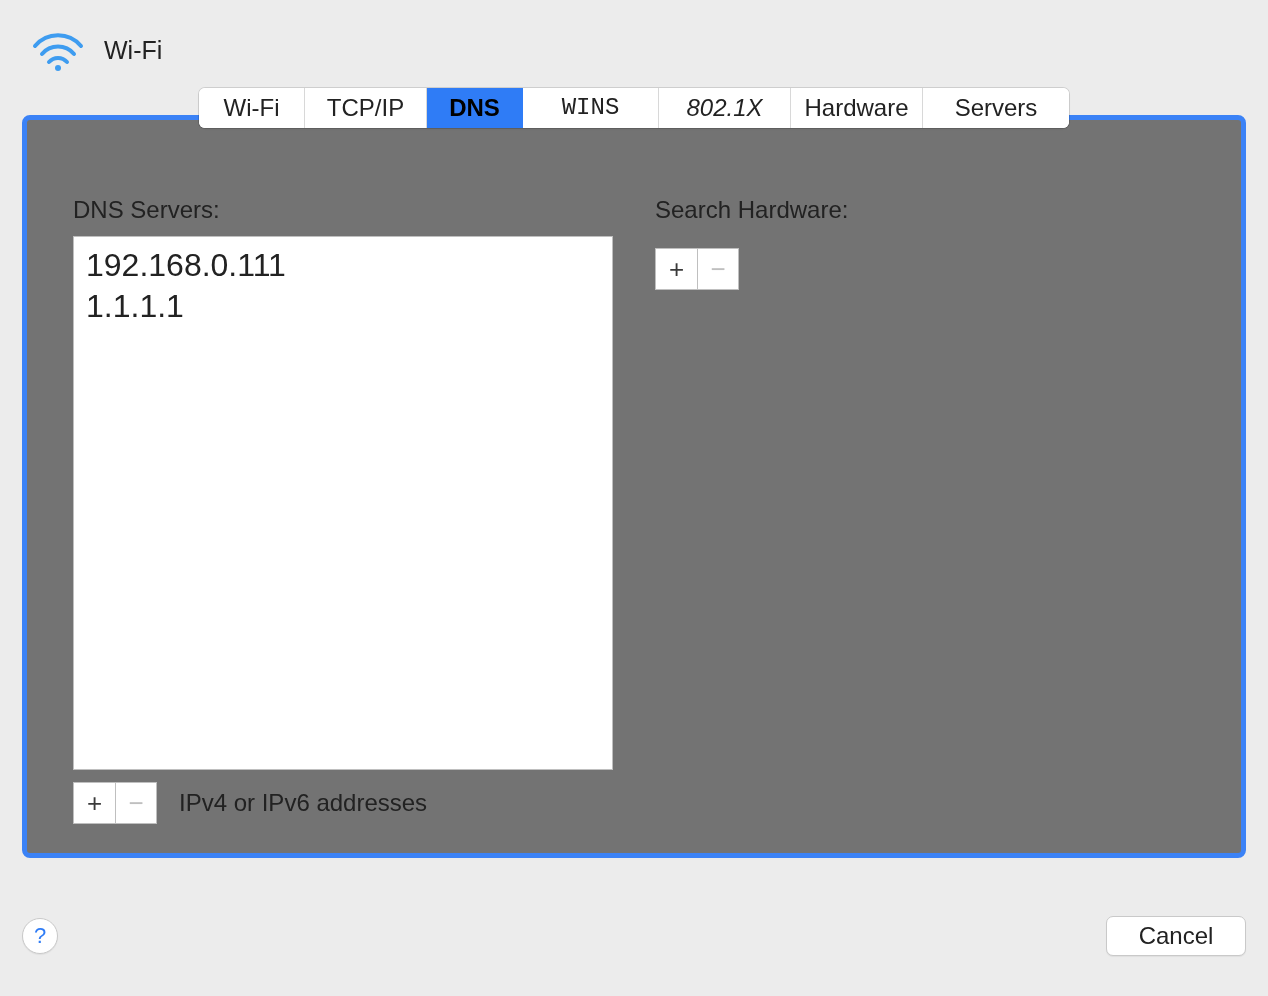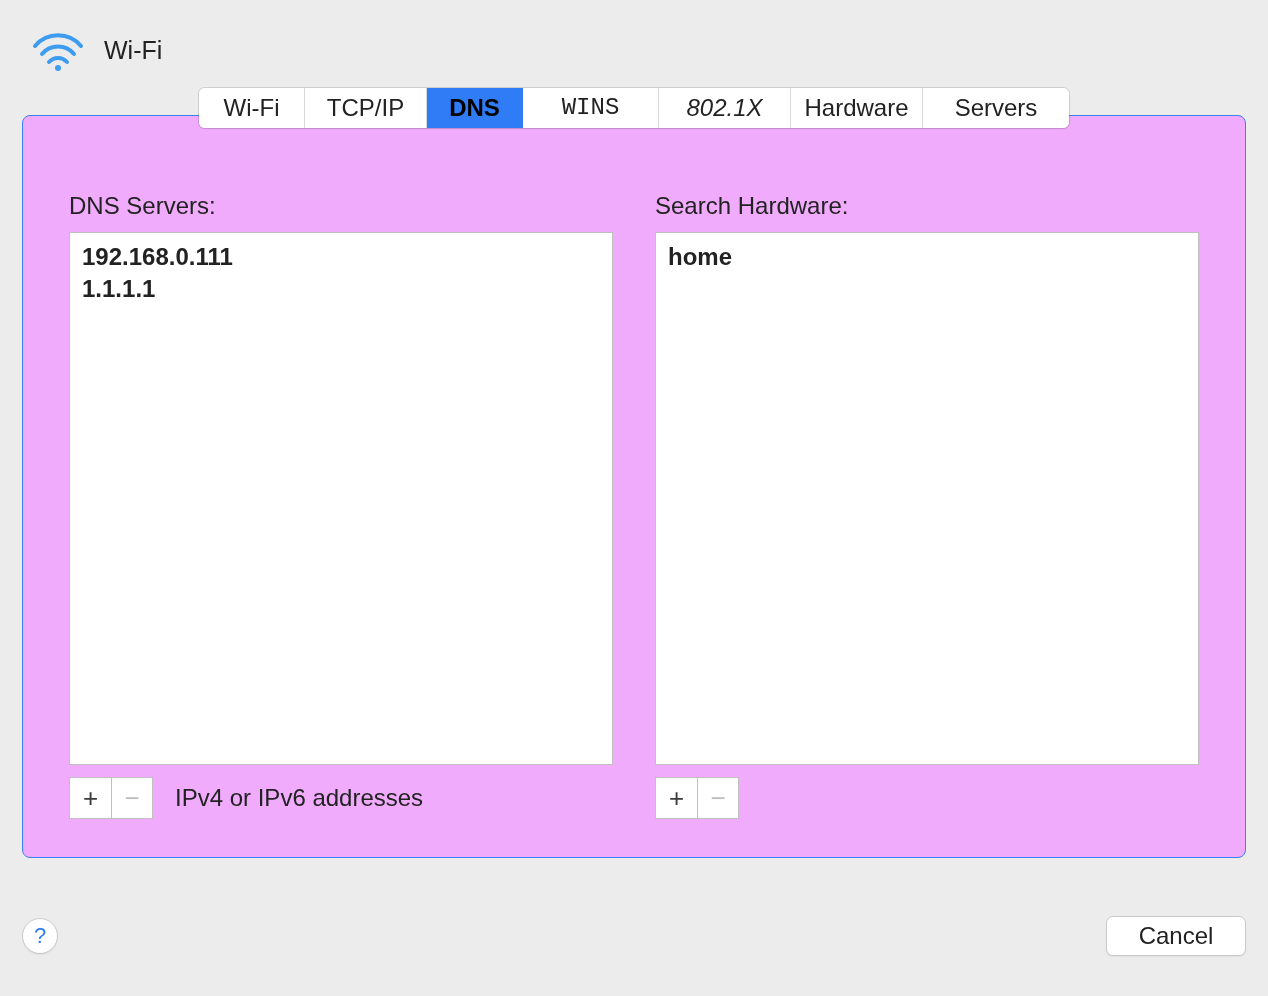--- a/index.html
+++ b/index.html
@@ -69,24 +69,24 @@
     .tab-8021x { width: 132px; font-style: italic; }
     .tab-proxies { width: 132px; }
     .tab-hardware { width: 146px; }
 
     .main-panel {
       position: absolute;
       left: 22px;
       right: 22px;
       top: 115px;
       bottom: 138px;
-      background: #f0abfc;
-      border: 1px solid #3b82f6;
+      background: #737373;
+      border: 5px solid #3b82f6;
       border-radius: 8px;
-      padding: 76px 46px 38px 46px;
+      padding: 76px 46px 29px 46px;
     }
     .columns {
       display: flex;
       gap: 42px;
       height: 100%;
       position: relative;
     }
     .col {
       flex: 1;
       display: flex;
@@ -95,25 +95,24 @@
     .col-label {
       font-size: 24px;
       color: #222;
       margin-bottom: 12px;
     }
     .listbox {
       flex: 1;
       background: #fff;
       border: 1px solid #bfbfbf;
       padding: 8px 10px;
-      font-size: 24px;
+      font-size: 32px;
       color: #222;
       overflow: auto;
       min-height: 480px;
-      font-weight: bold;
     }
     .list-item {
       padding: 2px 2px;
     }
     .below-list {
       display: flex;
       align-items: center;
       margin-top: 12px;
       gap: 14px;
     }
@@ -231,23 +230,20 @@
           <div class="square-btn minus">
             <span>−</span>
           </div>
         </div>
         <div class="hint">IPv4 or IPv6 addresses</div>
       </div>
     </div>
 
     <div class="col">
       <div class="col-label">Search Hardware:</div>
-      <div class="listbox">
-        <div class="list-item">home</div>
-      </div>
       <div class="below-list">
         <div class="btn-group">
           <div class="square-btn plus">
             <span>+</span>
           </div>
           <div class="square-btn minus">
             <span>−</span>
           </div>
         </div>
       </div>

